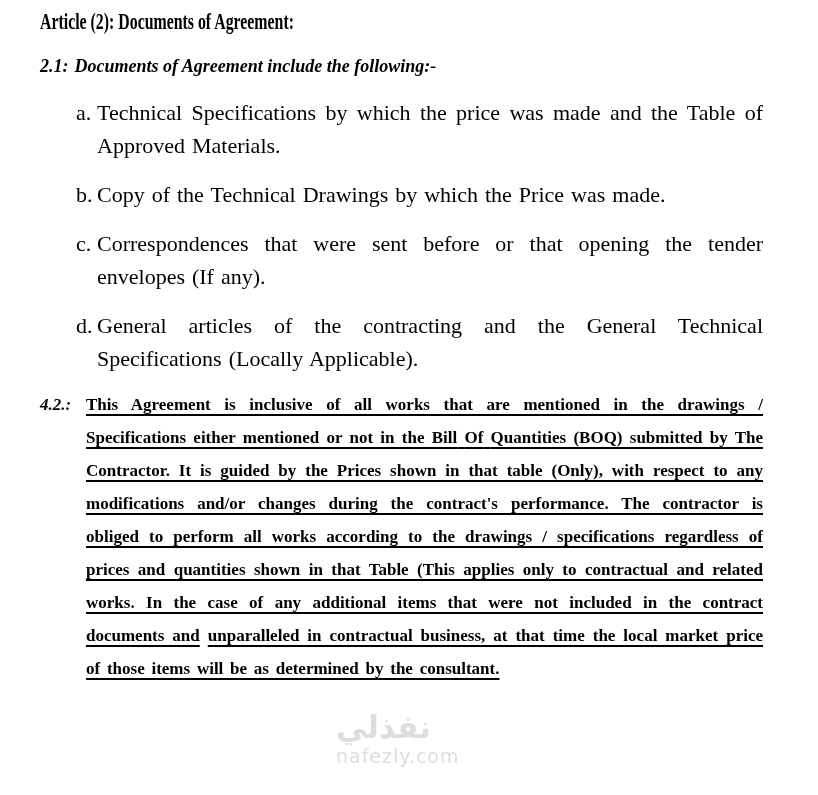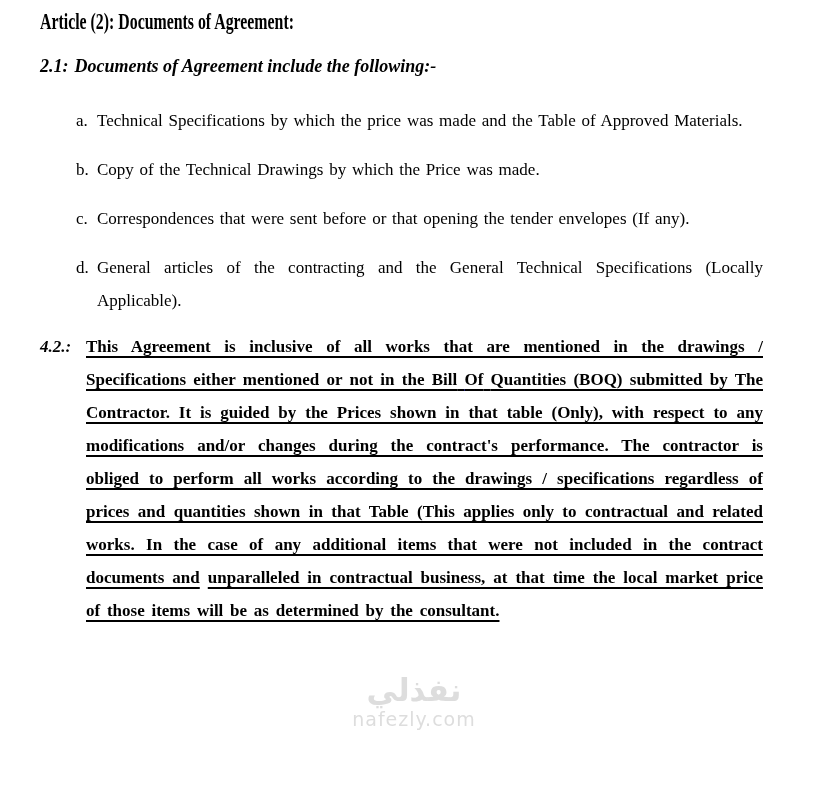--- a/index.html
+++ b/index.html
@@ -23,32 +23,32 @@
     white-space:nowrap;
     letter-spacing:0px;
   }
   h1.article-title .condense {
     display:inline-block;
     transform:scaleX(0.66);
     transform-origin:left center;
   }
 
   .s21 {
-    margin:0 0 27px 0;
+    margin:0 0 19px 0;
     font-size:18px;
     font-weight:bold;
     font-style:italic;
   }
   .s21 .lbl { margin-right:6px; }
 
   .item {
     margin:16px 0 13px 57px;
     text-indent:-21px;
     text-align:justify;
-    font-size:17px;
+    font-size:22px;
     line-height:33px;
     word-spacing:1.5px;
   }
   .item .letter { display:inline-block; width:21px; text-indent:0; }
 
   .clause {
     margin:0 0 13px 35px;
     text-indent:-35px;
     text-align:justify;
     font-size:17px;
@@ -71,23 +71,23 @@
 
   .u {
     text-decoration:underline;
     text-decoration-thickness:1.6px;
     text-underline-offset:4px;
   }
   .squiggle { border-bottom:2px dotted #3b3bee; }
 
   .watermark {
     position:absolute;
-    left:336px; top:673px;
+    left:336px; top:710px;
     width:156px;
-    text-align:center;
+    text-align:left;
     color:#c7c7c7;
     opacity:0.6;
     z-index:0;
     pointer-events:none;
     font-family:"DejaVu Sans", sans-serif;
   }
   .watermark .ar { font-size:31px; font-weight:bold; line-height:34px; }
   .watermark .lat { font-size:19px; letter-spacing:1px; line-height:22px; margin-top:1px; }
 </style>
 </head>

